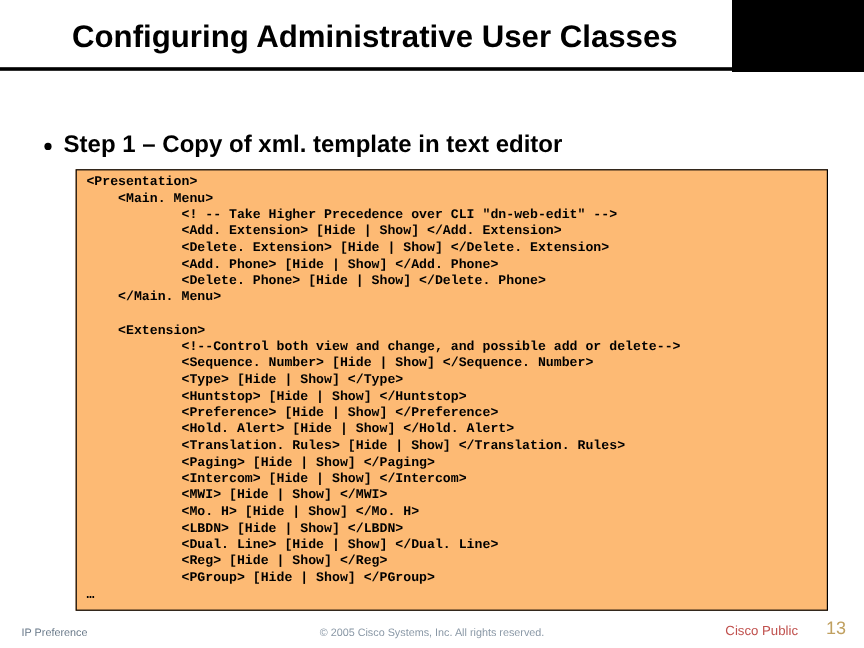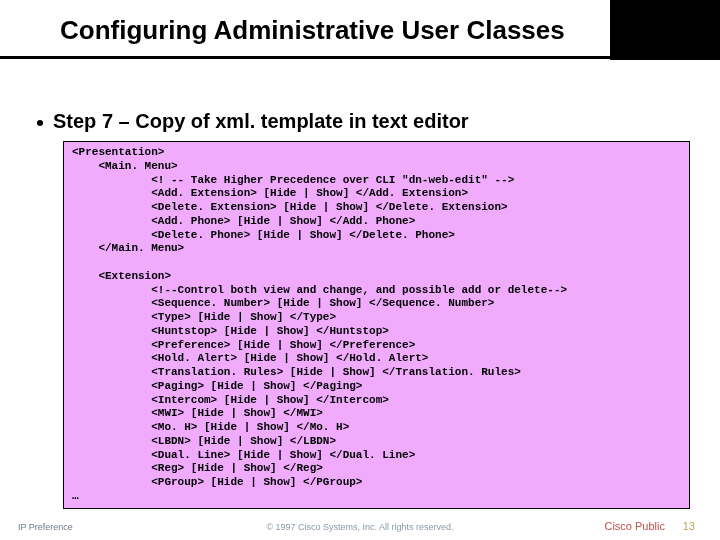--- a/index.html
+++ b/index.html
@@ -66,21 +66,21 @@
   .codebox {
     margin-left: 28px;
     border: 1px solid #000;
     padding: 4px 8px 4px 8px;
     font-family: "Courier New", Courier, monospace;
     font-size: 11px;
     line-height: 1.25;
     font-weight: bold;
     color: #000;
     white-space: pre;
-    background: #f0abfc;
+    background: #fdba74;
     overflow: hidden;
   }
   .footer {
     position: absolute;
     bottom: 8px;
     left: 0;
     right: 0;
     height: 18px;
     font-size: 9px;
     color: #6a7a8a;
@@ -101,42 +101,42 @@
   .footer .public {
     position: absolute;
     right: 55px;
     bottom: 0;
     color: #c0504d;
     font-size: 11px;
     text-align: center;
   }
   .footer .pagenum {
     position: absolute;
-    right: 25px;
+    right: 15px;
     bottom: 0;
     color: #c0a060;
-    font-size: 11px;
+    font-size: 15px;
     margin-top: 36px;
   }
 </style>
 </head>
 <body>
 
 <div class="slide">
   <div class="corner-tab"></div>
 
   <div class="title-band">
     <h1>
       <span>Configuring Administrative User Classes</span><br>
     </h1>
   </div>
 
   <div class="body">
     <div class="bullet">
-      <span class="dot"></span><span>Step 7 – Copy of xml. template in text editor</span>
+      <span class="dot"></span><span>Step 1 – Copy of xml. template in text editor</span>
     </div>
     <div class="codebox">&lt;Presentation&gt;
     &lt;Main. Menu&gt;
             &lt;! -- Take Higher Precedence over CLI "dn-web-edit" --&gt;
             &lt;Add. Extension&gt; [Hide | Show] &lt;/Add. Extension&gt;
             &lt;Delete. Extension&gt; [Hide | Show] &lt;/Delete. Extension&gt;
             &lt;Add. Phone&gt; [Hide | Show] &lt;/Add. Phone&gt;
             &lt;Delete. Phone&gt; [Hide | Show] &lt;/Delete. Phone&gt;
     &lt;/Main. Menu&gt;
 
@@ -154,17 +154,17 @@
             &lt;Mo. H&gt; [Hide | Show] &lt;/Mo. H&gt;
             &lt;LBDN&gt; [Hide | Show] &lt;/LBDN&gt;
             &lt;Dual. Line&gt; [Hide | Show] &lt;/Dual. Line&gt;
             &lt;Reg&gt; [Hide | Show] &lt;/Reg&gt;
             &lt;PGroup&gt; [Hide | Show] &lt;/PGroup&gt;
 …</div>
   </div>
 
   <div class="footer">
     <div class="left">IP Preference</div>
-    <div class="center">© 1997 Cisco Systems, Inc. All rights reserved.</div>
+    <div class="center">© 2005 Cisco Systems, Inc. All rights reserved.</div>
     <div class="public">Cisco Public</div>
     <div class="pagenum">13</div>
   </div>
 </div>
 
 </body></html>

